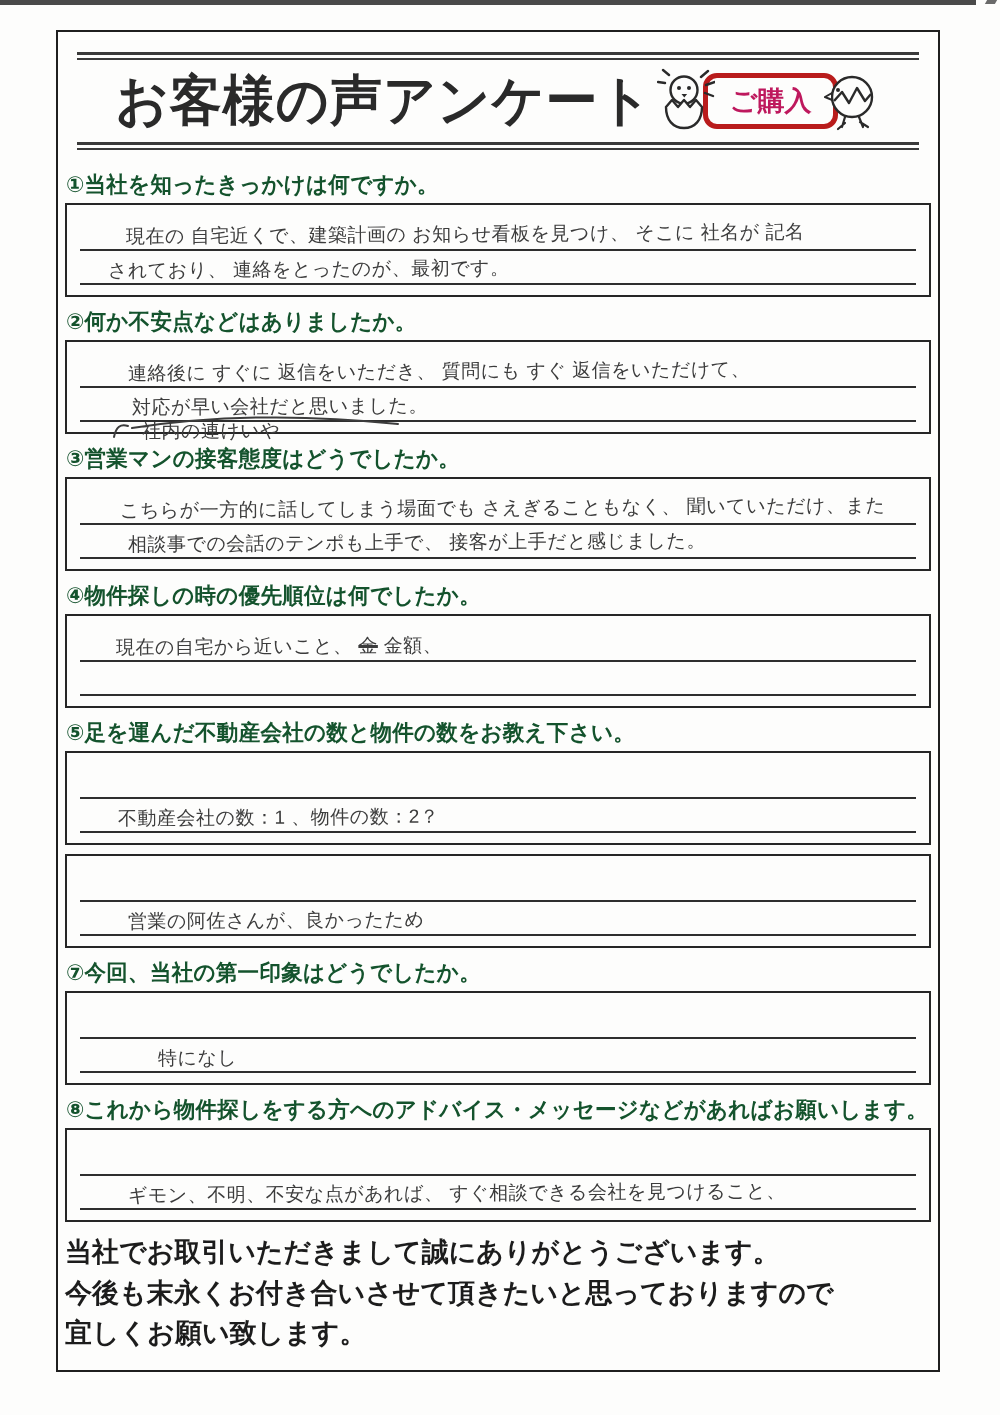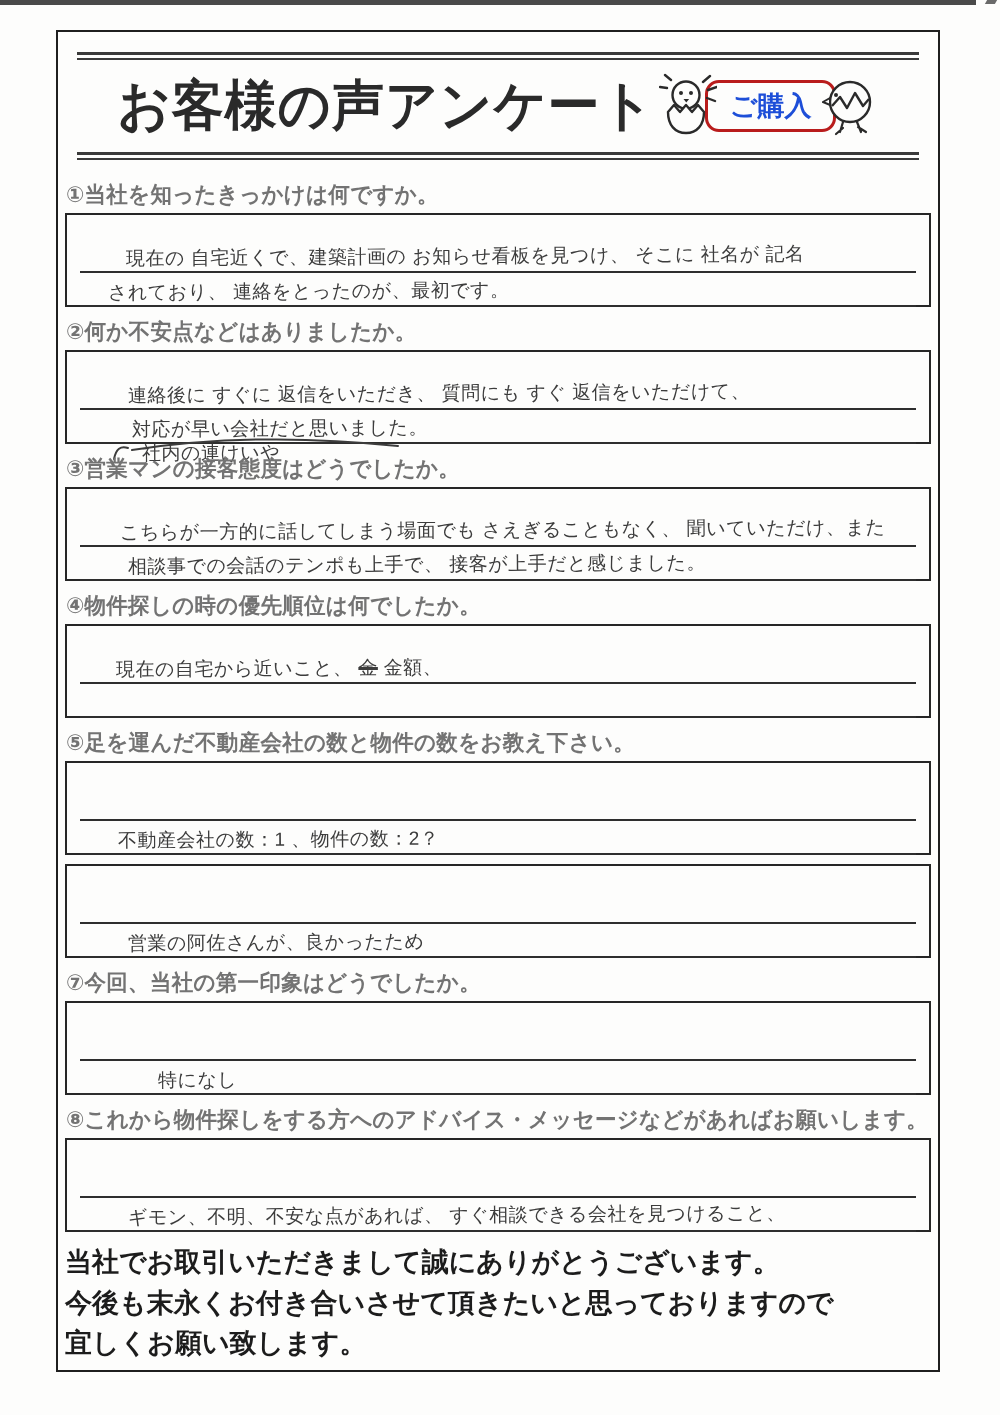--- a/index.html
+++ b/index.html
@@ -15,43 +15,43 @@
 
   .sheet{
     position:absolute;top:30px;left:56px;width:884px;height:1342px;
     border:2px solid #1f1f1f;box-sizing:border-box;
     padding:0 7px;display:flex;flex-direction:column;background:transparent;
   }
 
   
   .title-band{margin:20px 12px 10px;}
   .rule{height:8px;box-sizing:border-box;border-top:3px solid #3a3a3a;border-bottom:2px solid #3a3a3a;}
-  .title-row{display:flex;align-items:center;justify-content:center;height:92px;}
+  .title-row{display:flex;align-items:center;justify-content:center;height:82px;}
   .title-text{
     font-size:52px;font-weight:800;color:#2a2a2a;letter-spacing:1px;
     white-space:nowrap;transform:scaleY(1.05);
   }
   .badge-group{display:flex;align-items:center;margin-left:4px;position:relative;}
   .chick{flex:0 0 auto;}
   .purchase-badge{
-    border:3px solid #b91c1c;border-radius:14px;background:#fdfdfc;
-    padding:5px 22px;font-size:27px;font-weight:800;color:#1d4ed8;
+    border:5px solid #b91c1c;border-radius:14px;background:#fdfdfc;
+    padding:5px 22px;font-size:27px;font-weight:800;color:#be185d;
     margin-left:-12px;margin-right:-14px;white-space:nowrap;position:relative;z-index:0;
   }
   .chick{position:relative;z-index:1;}
 
   
   .qsec{margin:9px 0 0;}
   .qhead{
-    font-size:21.5px;font-weight:800;color:#737373;margin:0 0 5px 1px;
+    font-size:21.5px;font-weight:800;color:#14532d;margin:0 0 5px 1px;
     letter-spacing:0.3px;white-space:nowrap;transform:scaleY(1.03);transform-origin:left top;
   }
   .abox{
     border:2px solid #262626;height:94px;box-sizing:border-box;
-    padding:16px 13px;position:relative;
+    padding:4px 13px;position:relative;
   }
   .wrow{border-bottom:2px solid #2e2e2e;height:40px;display:flex;align-items:flex-end;position:relative;}
   .wrow.r2{height:32px;}
   .hand{
     font-size:19px;color:#3c3c3c;white-space:nowrap;line-height:1.05;
     letter-spacing:0.5px;padding-bottom:2px;
     transform:rotate(-0.4deg);transform-origin:left bottom;
   }
   .strike{text-decoration:line-through;text-decoration-thickness:3px;text-decoration-color:#3c3c3c;}
   .nrow{height:20px;position:relative;display:flex;align-items:flex-end;}

